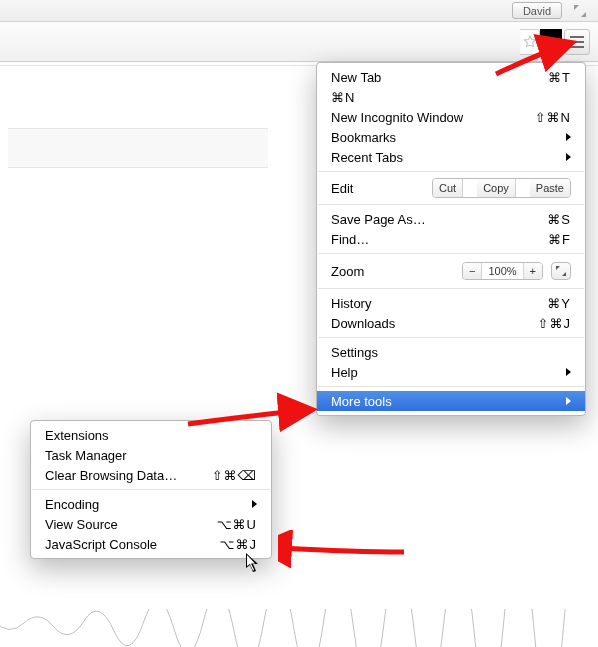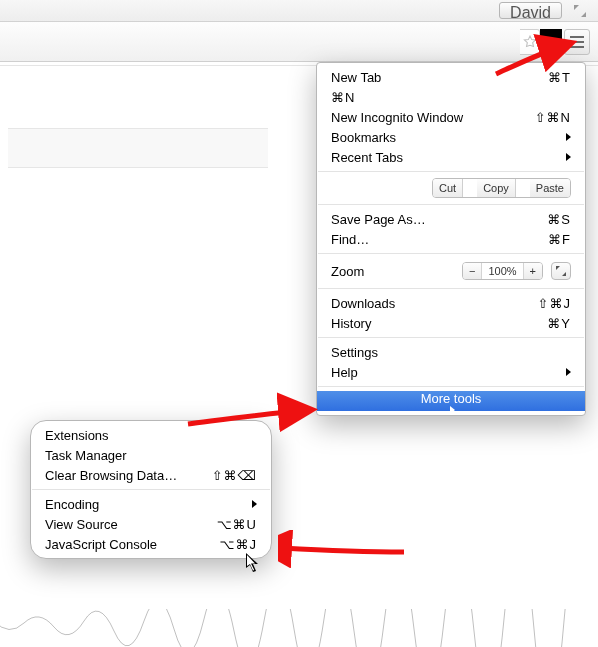--- a/index.html
+++ b/index.html
@@ -18,21 +18,21 @@
     background: linear-gradient(#f7f7f7, #ededed);
     border-bottom: 1px solid #d2d2d2;
     position: relative;
   }
   .profile-button {
     position: absolute;
     right: 36px;
     top: 2px;
     height: 17px;
     padding: 1px 10px;
-    font-size: 16px;
+    font-size: 11px;
     background: linear-gradient(#fefefe,#e6e6e6);
     border: 1px solid #b5b5b5;
     border-radius: 3px;
     color: #555;
   }
   .fullscreen-glyph {
     position: absolute;
     right: 10px;
     top: 3px;
     width: 16px;
@@ -116,21 +116,21 @@
     z-index: 5;
     margin-left: 22px;
   }
   .submenu {
     position: absolute;
     top: 420px;
     left: 30px;
     width: 242px;
     background: #fff;
     border: 1px solid #b7b7b7;
-    border-radius: 16px;
+    border-radius: 4px;
     box-shadow: 0 10px 28px rgba(0,0,0,.28);
     padding: 4px 0;
     z-index: 6;
   }
   .menu-item {
     display: flex;
     align-items: center;
     height: 20px;
     padding: 0 14px;
     color: #000;
@@ -140,21 +140,20 @@
   .menu-item .shortcut {
     font-family: "Lucida Grande", "Helvetica Neue", Arial, sans-serif;
     color: #000;
     font-size: 13px;
     letter-spacing: 1px;
   }
   .menu-item .arrow-right { width: 8px; display:flex; justify-content:flex-end; color:#000; }
   .menu-item.highlight {
     background: linear-gradient(#4f8fe8, #2f6fe0);
     color: #fff;
-    flex-direction: column;
   }
   .menu-item.highlight .shortcut, .menu-item.highlight .arrow-right { color:#fff; }
   .sep {
     height: 1px;
     margin: 4px 1px;
     background: #e3e3e3;
   }
 
   .edit-buttons {
     display: flex;
@@ -289,20 +288,21 @@
       </span>
     </div>
   <div class="menu-item">
       <span class="label">Recent Tabs</span>
       <span class="arrow-right">
         <span class="tri"></span>
       </span>
     </div>
   <div class="sep"></div>
   <div class="menu-item" style="height:24px;">
+    <span class="label">Edit</span>
     <span class="edit-buttons">
       <button>Cut</button>
       <button>Copy</button>
       <button>Paste</button>
     </span>
   </div>
   <div class="sep"></div>
   <div class="menu-item">
       <span class="label">Save Page As…</span>
       <span class="shortcut">⌘S</span>
@@ -322,26 +322,26 @@
       </span>
       <span class="zoom-fs">
         <svg viewBox="0 0 12 12">
             <path fill="currentColor" d="M1 1h4L1 5zM11 11H7l4-4z"></path>
           </svg>
       </span>
     </span>
   </div>
   <div class="sep"></div>
   <div class="menu-item">
+      <span class="label">History</span>
+      <span class="shortcut">⌘Y</span>
+    </div>
+  <div class="menu-item">
       <span class="label">Downloads</span>
       <span class="shortcut">⇧⌘J</span>
-    </div>
-  <div class="menu-item">
-      <span class="label">History</span>
-      <span class="shortcut">⌘Y</span>
     </div>
   <div class="sep"></div>
   <div class="menu-item">
       <span class="label">Settings</span>
     </div>
   <div class="menu-item">
       <span class="label">Help</span>
       <span class="arrow-right">
         <span class="tri"></span>
       </span>

